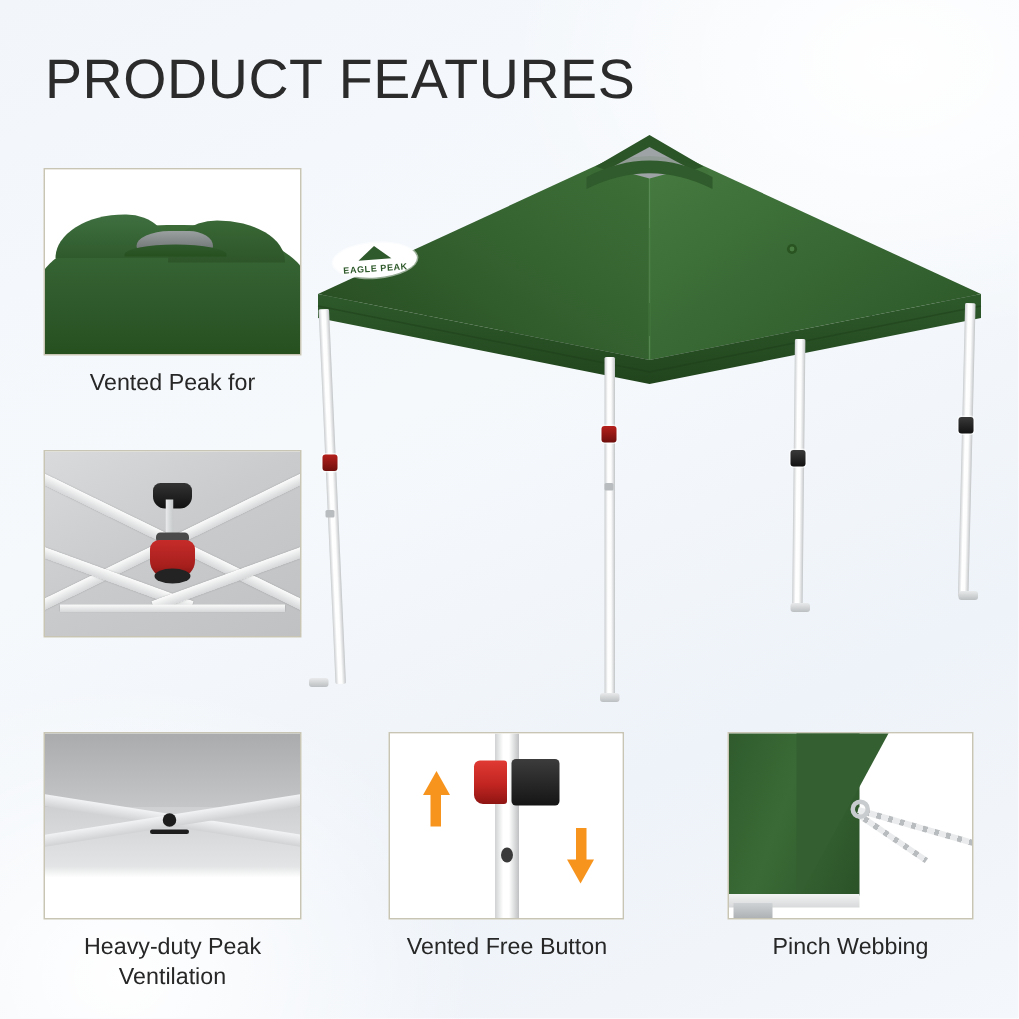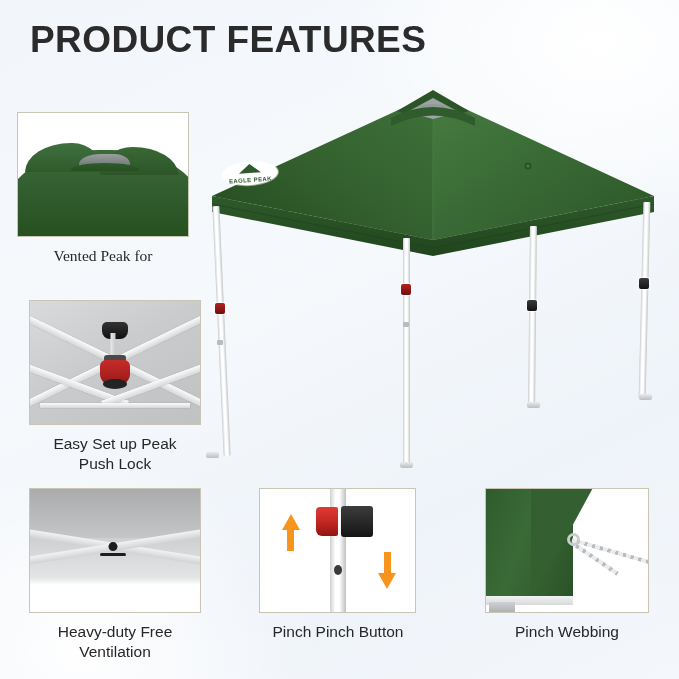--- a/index.html
+++ b/index.html
@@ -16,22 +16,22 @@
       radial-gradient(ellipse 420px 300px at 88% 6%,  #ffffff 0%, rgba(255,255,255,0) 62%),
       radial-gradient(ellipse 380px 320px at 12% 96%, #ffffff 0%, rgba(255,255,255,0) 62%),
       linear-gradient(155deg, #f2f6fb 0%, #f6f9fc 40%, #eef3f9 72%, #f4f7fb 100%);
     position:relative;
   }
 
   .page { position:absolute; inset:0; }
 
   
   .title {
-    position:absolute; left:30px; top:19px;
-    font-size:37px; font-weight:bold;
+    position:absolute; left:30px; top:32px;
+    font-size:37px; font-weight:normal;
     letter-spacing:0.4px;
     color:#2b2b2b;
     white-space:nowrap;
   }
 
   
   .feature { position:absolute; }
 
   .thumb {
     border:1px solid #c9c5b4;
@@ -42,21 +42,21 @@
 
   .caption {
     margin-top:9px;
     text-align:center;
     font-size:15.5px;
     line-height:1.30;
     color:#272727;
   }
 
   
-  #feat-vented   { left:10px; top:112px; width:186px;font-family:Liberation Serif, serif; }
+  #feat-vented   { left:22px; top:112px; width:186px; }
   #feat-vented .thumb   { width:172px; height:125px; margin-left:7px; }
 
   #feat-pushlock { left:22px; top:300px; width:186px; }
   #feat-pushlock .thumb { width:172px; height:125px; margin-left:7px; }
 
   #feat-eave     { left:22px; top:488px; width:186px; }
   #feat-eave .thumb     { width:172px; height:125px; margin-left:7px; }
 
   
   #feat-pinch    { left:255px; top:488px; width:166px; }
@@ -398,56 +398,52 @@
       <div class="pl-bar pl-d1"></div>
       <div class="pl-bar pl-d2"></div>
       <div class="pl-bar pl-d3"></div>
       <div class="pl-bar pl-d4"></div>
       <div class="pl-bar pl-base"></div>
       <div class="pl-hub"></div>
       <div class="pl-stem"></div>
       <div class="pl-knob-top"></div>
       <div class="pl-knob"></div>
     </div>
-    <div class="caption">
-      <div>Easy Set up Peak</div>
-      <div>Push Lock</div>
-    </div>
   </div>
 
   <div class="feature" id="feat-eave">
     <div class="thumb">
       <div class="ev-bg"></div>
       <div class="ev-top"></div>
       <div class="ev-bar a"></div>
       <div class="ev-bar b"></div>
       <div class="ev-hub-bar"></div>
       <div class="ev-hub"></div>
       <div class="ev-white"></div>
     </div>
     <div class="caption">
-      <div>Heavy-duty Free</div>
+      <div>Heavy-duty Peak</div>
       <div>Ventilation</div>
     </div>
   </div>
 
   <div class="feature" id="feat-pinch">
     <div class="thumb">
       <div class="pf-bg"></div>
       <div class="pf-pole"></div>
       <div class="pf-pole-hole"></div>
       <div class="pf-housing"></div>
       <div class="pf-red"></div>
       <div class="pf-arrow pf-up"></div>
       <div class="pf-up-tail"></div>
       <div class="pf-arrow pf-dn"></div>
       <div class="pf-dn-tail"></div>
     </div>
     <div class="caption">
-      <div>Pinch Pinch Button</div>
+      <div>Vented Free Button</div>
     </div>
   </div>
 
   <div class="feature" id="feat-webbing">
     <div class="thumb">
       <div class="sw-bg"></div>
       <div class="sw-panel"></div>
       <div class="sw-tri"></div>
       <div class="sw-hem"></div>
       <div class="sw-foot"></div>

